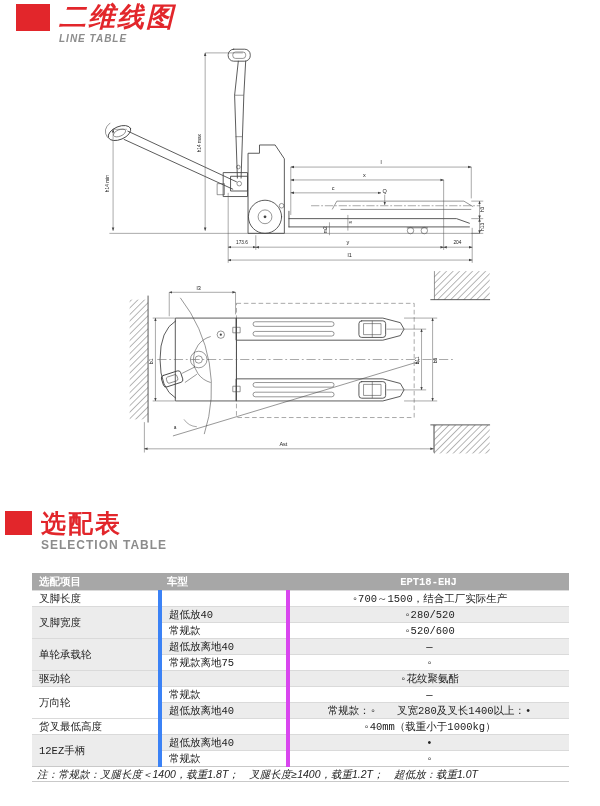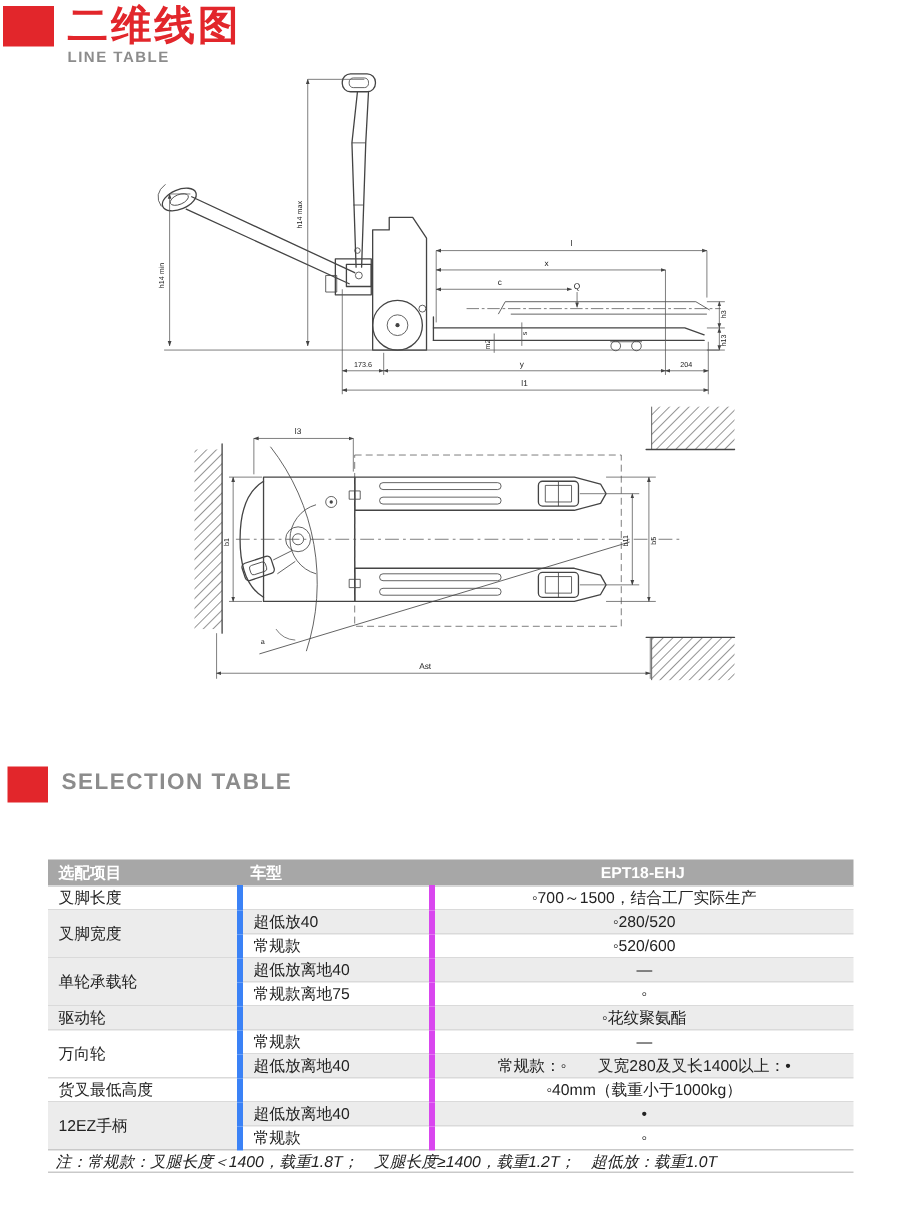--- a/index.html
+++ b/index.html
@@ -14,33 +14,34 @@
   }
   .sec-header{position:absolute;display:flex;align-items:flex-start;gap:9px;}
   .red-sq{background:var(--accent);flex:0 0 auto;}
   .sec-title{font-weight:800;color:var(--accent);line-height:1;letter-spacing:2px;}
   .sec-sub{font-weight:700;color:var(--title-sub);letter-spacing:1px;margin-top:2px;}
   #sec1 .red-sq{width:34px;height:27px;}
   #sec1 .sec-title{font-size:27px;}
   #sec1 .sec-sub{font-size:10px;}
   #sec2 .red-sq{width:27px;height:24px;}
   #sec2 .sec-title{font-size:25px;}
-  #sec2 .sec-sub{font-size:15px;}
+  #sec2 .sec-sub{font-size:12px;}
 
   svg.drawing{position:absolute;left:0;top:40px;}
   svg .s{fill:none;stroke:var(--line);stroke-width:.95;stroke-linejoin:round;stroke-linecap:round;}
   svg .sn{fill:none;stroke:var(--line);stroke-width:.6;stroke-linejoin:round;}
   svg .d{fill:none;stroke:#555;stroke-width:.55;}
   svg text{font-family:"Liberation Sans","DejaVu Sans",sans-serif;font-size:6px;fill:#222;}
   svg text.t5{font-size:5.2px;}
 
   table.tbl{
     position:absolute;left:32px;top:573px;width:537px;
     border-collapse:collapse;font-size:10.5px;color:#222;table-layout:fixed;
     border-bottom:1px solid #c9c9c9;
+    font-family:Liberation Mono, monospace;
   }
   .tbl col.w1{width:128px;}
   .tbl col.w2{width:128px;}
   .tbl th{
     background:var(--table-header-bg);color:var(--table-header-text);
     font-weight:700;height:17px;padding:0 7px;text-align:left;font-size:10.5px;
   }
   .tbl th.c3{text-align:center;}
   .tbl td{height:15px;padding:0 7px;border-top:1px solid #dadada;background:transparent;
     white-space:nowrap;overflow:hidden;margin-top:32px;}
@@ -51,21 +52,21 @@
     position:absolute;left:32px;width:537px;box-sizing:border-box;
     font-size:10.5px;color:#222;padding:2px 5px 0 5px;height:16px;
     border-bottom:1px solid #c9c9c9;white-space:nowrap;overflow:hidden;
   }
   #note1{top:766px;font-style:italic;}
   #note2{top:827px;}
 </style>
 </head>
 <body>
 
-<div class="sec-header" id="sec1" style="left:2px;top:4px;">
+<div class="sec-header" id="sec1" style="left:16px;top:4px;font-style:italic;">
   <div class="red-sq"></div>
   <div>
     <div class="sec-title">二维线图</div>
     <div class="sec-sub">LINE TABLE</div>
   </div>
 </div>
 
 <svg class="drawing" width="600" height="465" viewBox="0 40 600 505">
   <defs>
     <pattern id="hatch" width="5" height="5" patternUnits="userSpaceOnUse" patternTransform="rotate(45)">
@@ -238,20 +239,21 @@
     <line class="d" x1="131" y1="455" x2="131" y2="488"></line>
     <line class="d" x1="445" y1="458" x2="445" y2="488"></line>
     <line class="d" x1="131" y1="484" x2="445" y2="484" marker-start="url(#ar)" marker-end="url(#ar)"></line>
     <text x="282" y="481" text-anchor="middle">Ast</text>
   </g>
 </svg>
 
 <div class="sec-header" id="sec2" style="left:5px;top:511px;">
   <div class="red-sq"></div>
   <div>
+    <div class="sec-title">选配表</div>
     <div class="sec-sub">SELECTION TABLE</div>
   </div>
 </div>
 
 <table class="tbl">
   <colgroup>
       <col class="w1">
       <col class="w2">
       <col>
     </colgroup>

